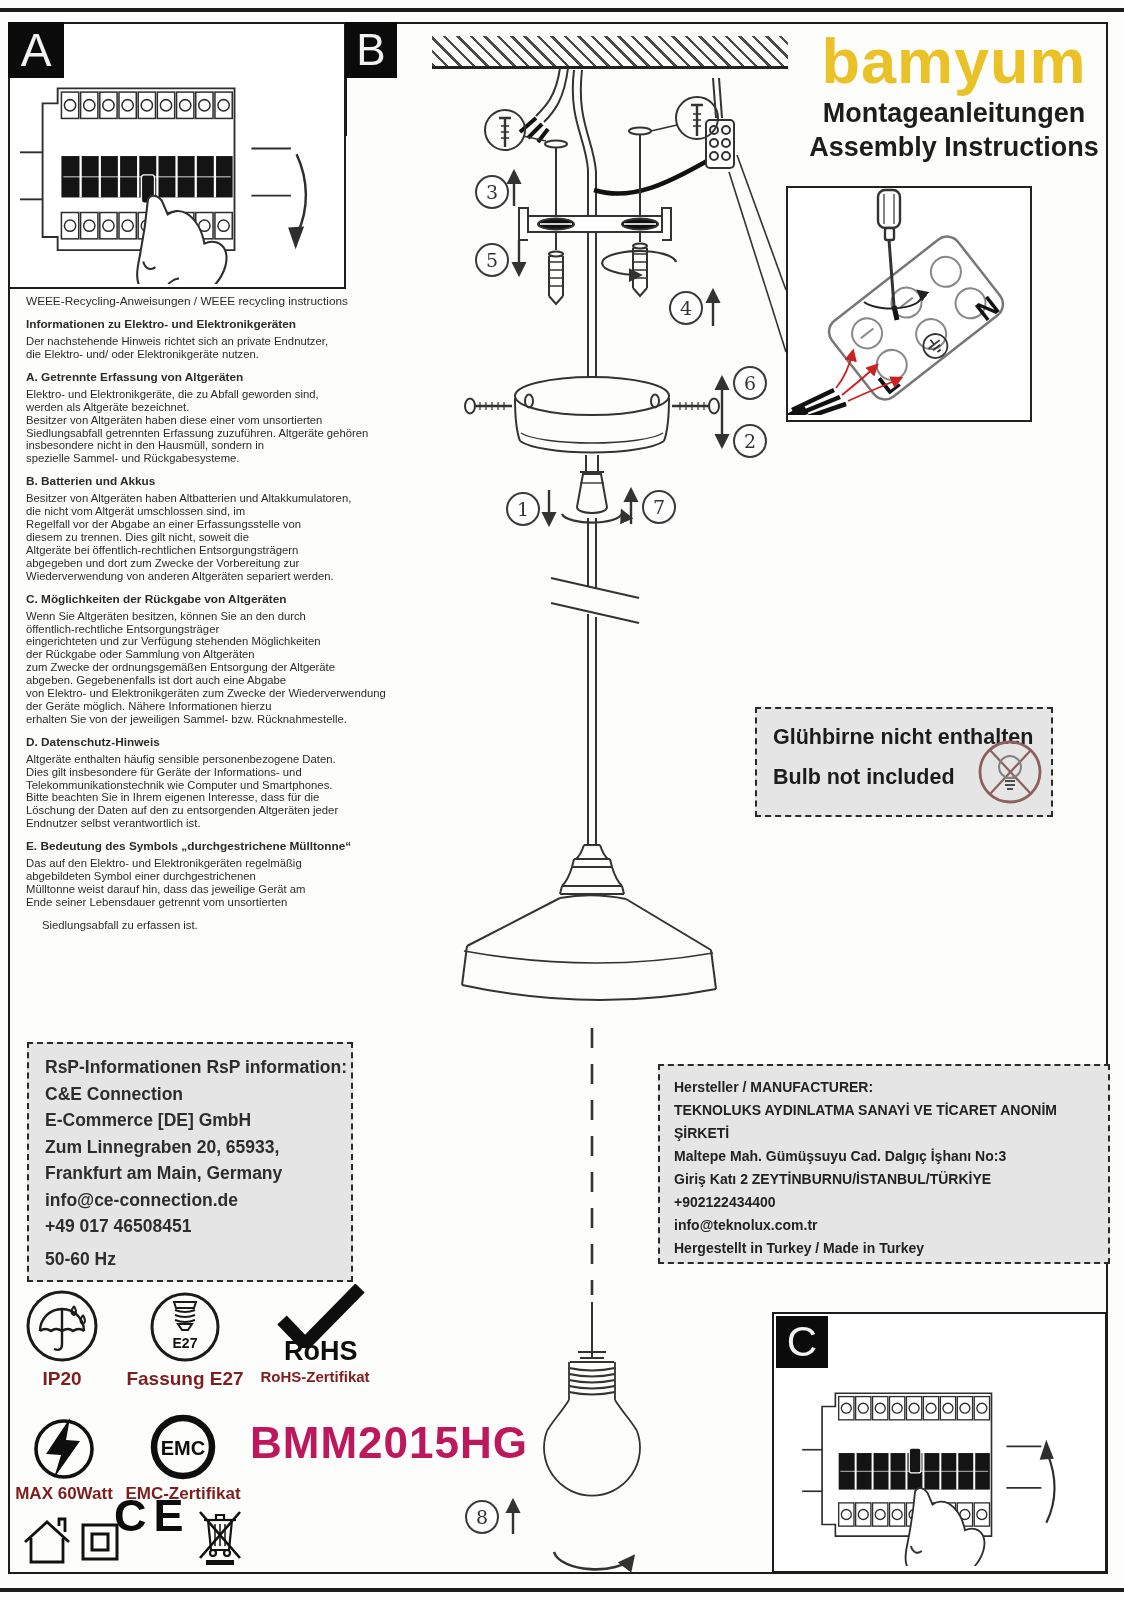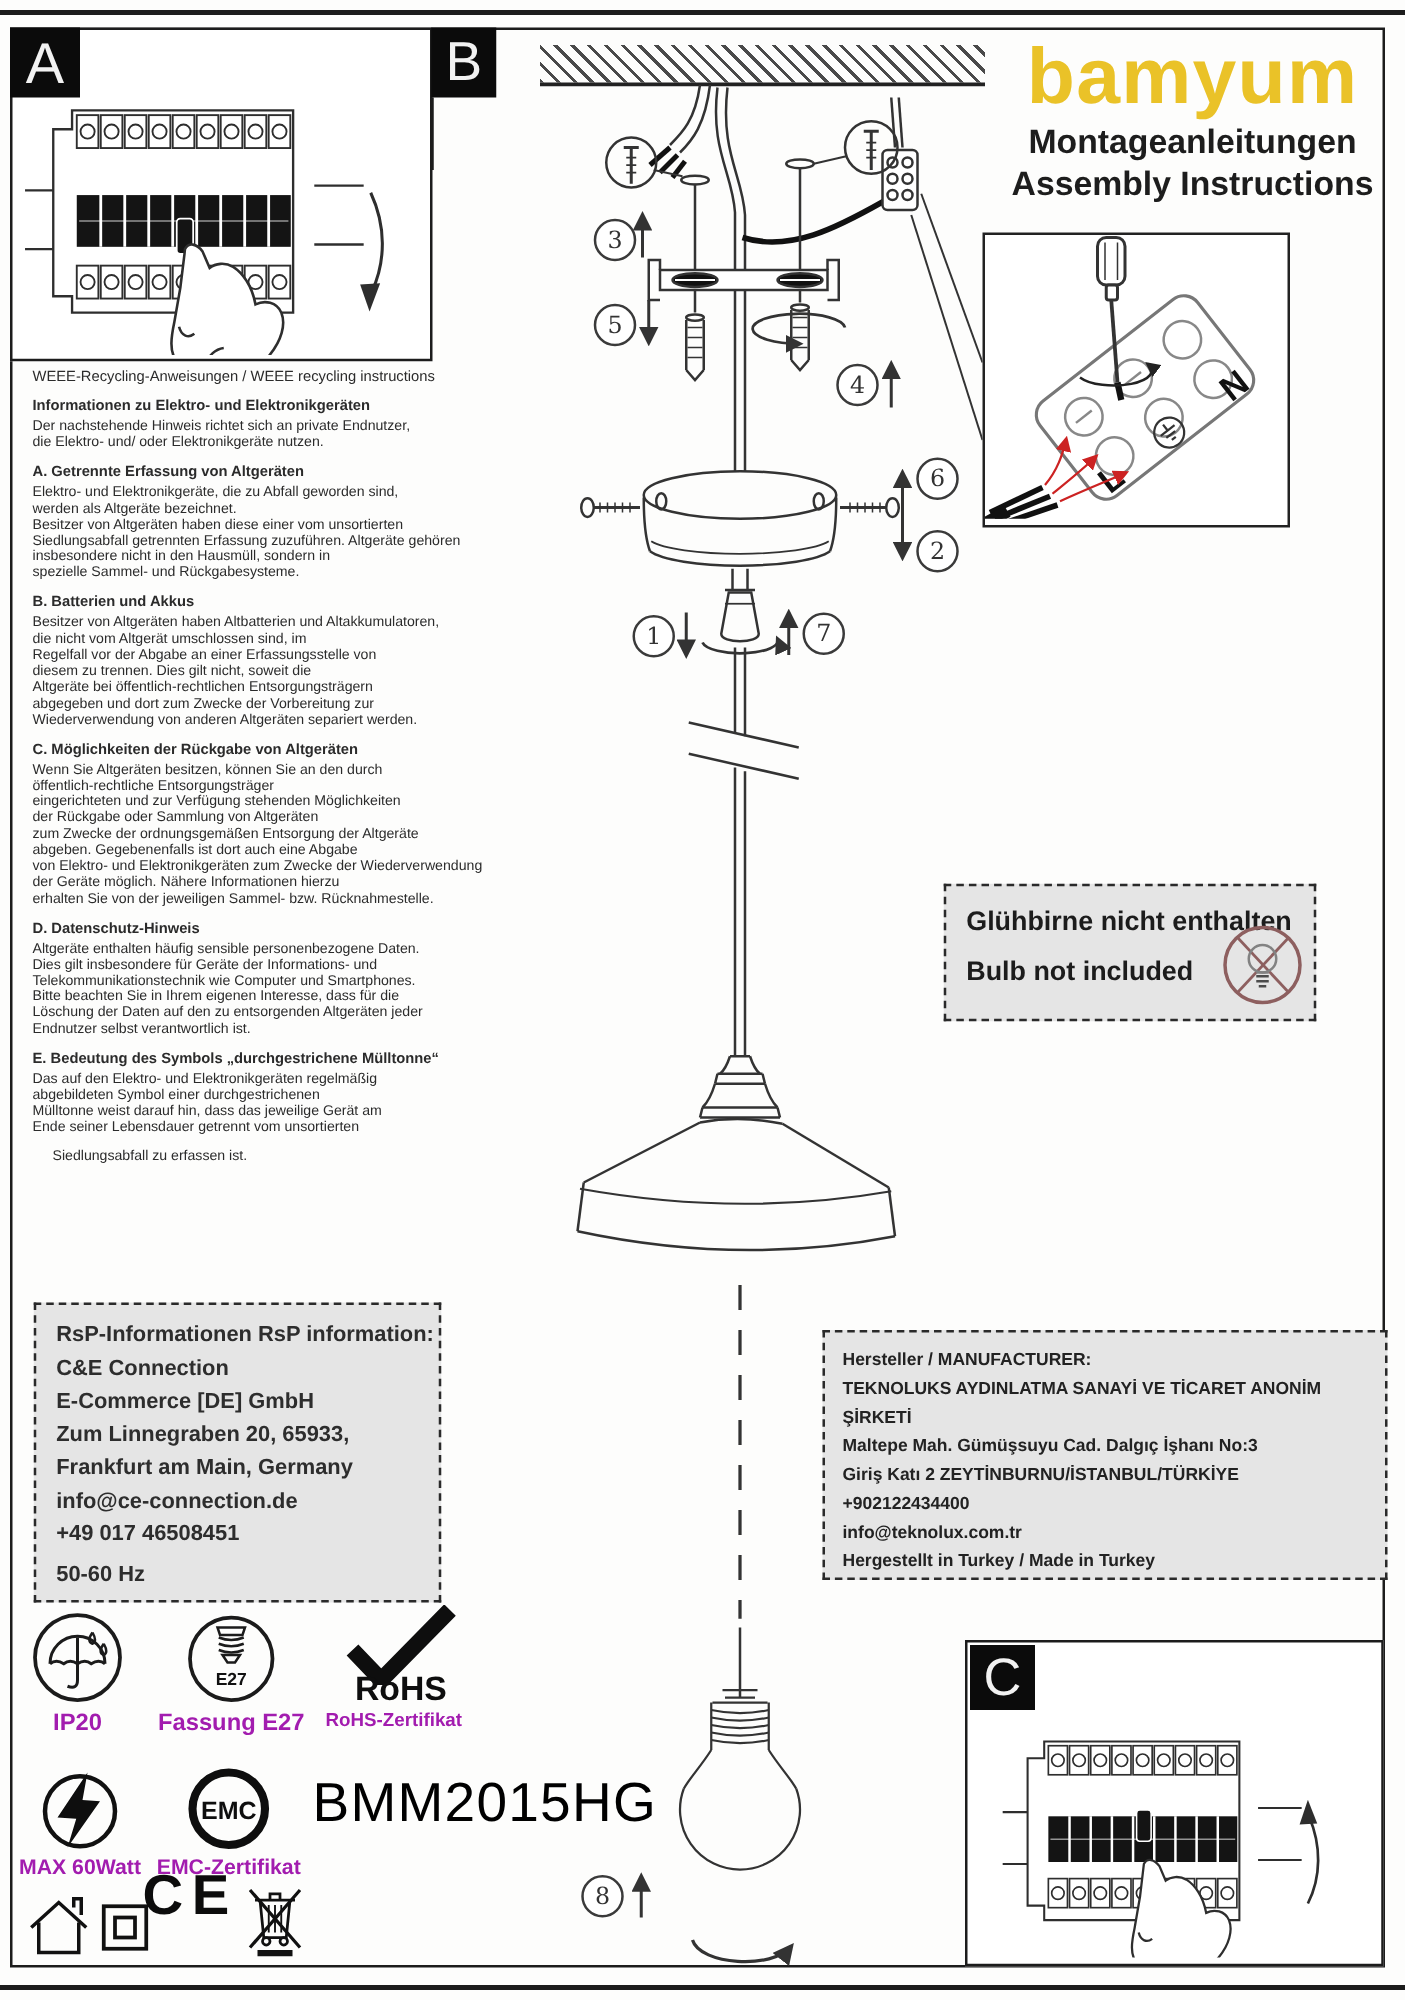--- a/index.html
+++ b/index.html
@@ -20,22 +20,22 @@
   .weee .w-title{font-size:11.8px;font-weight:400;margin:0 0 4px 0;}
   .weee h4{font-size:11.8px;font-weight:700;margin:9px 0 4px 0;}
   .weee p{font-size:11.3px;line-height:12.9px;margin:0 0 3px 0;white-space:pre-line;}
   .step{position:absolute;width:30px;height:30px;border:2px solid #3a3a3a;border-radius:50%;
         display:flex;align-items:center;justify-content:center;background:#fff;
         font-family:"DejaVu Serif",serif;font-size:19px;color:#333;}
   .dash-box{position:absolute;border:2.5px dashed #2a2a2a;background:#e5e5e5;}
   .note-line{font-size:21.5px;font-weight:600;color:#1c1c1c;line-height:40px;}
   .rsp-line{font-size:17.5px;font-weight:600;color:#2d2d2d;line-height:26.5px;}
   .mfr-line{font-size:14px;font-weight:700;color:#222;line-height:23px;}
-  .icon-label{position:absolute;font-weight:700;color:#a21caf;text-align:center;}
-  .model{position:absolute;left:250px;top:1418px;font-size:44px;font-weight:400;color:#000000;letter-spacing:1px;}
+  .icon-label{position:absolute;font-weight:700;color:#7f1d1d;text-align:center;}
+  .model{position:absolute;left:250px;top:1418px;font-size:44px;font-weight:700;color:#be185d;letter-spacing:1px;}
   .ce-text{position:absolute;left:114px;top:1490px;font-size:45px;font-weight:800;letter-spacing:7px;color:#0c0c0c;}
   svg{display:block;}
   .rohs-word{position:absolute;left:284px;top:1336px;font-size:27px;font-weight:800;color:#0e0e0e;}
 </style>
 </head>
 <body>
 
 <div class="page">
 
   <div class="rule" style="left:0;top:8px;width:1124px;height:4px;"></div>

